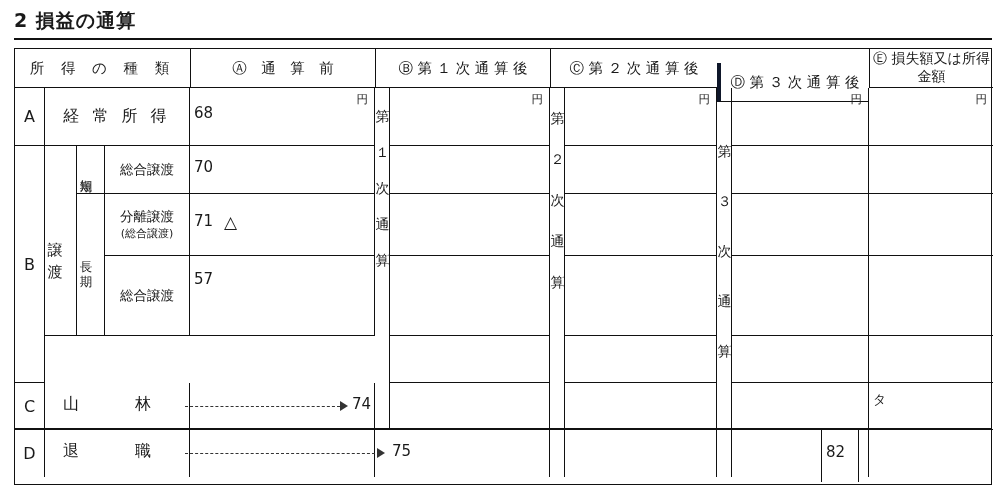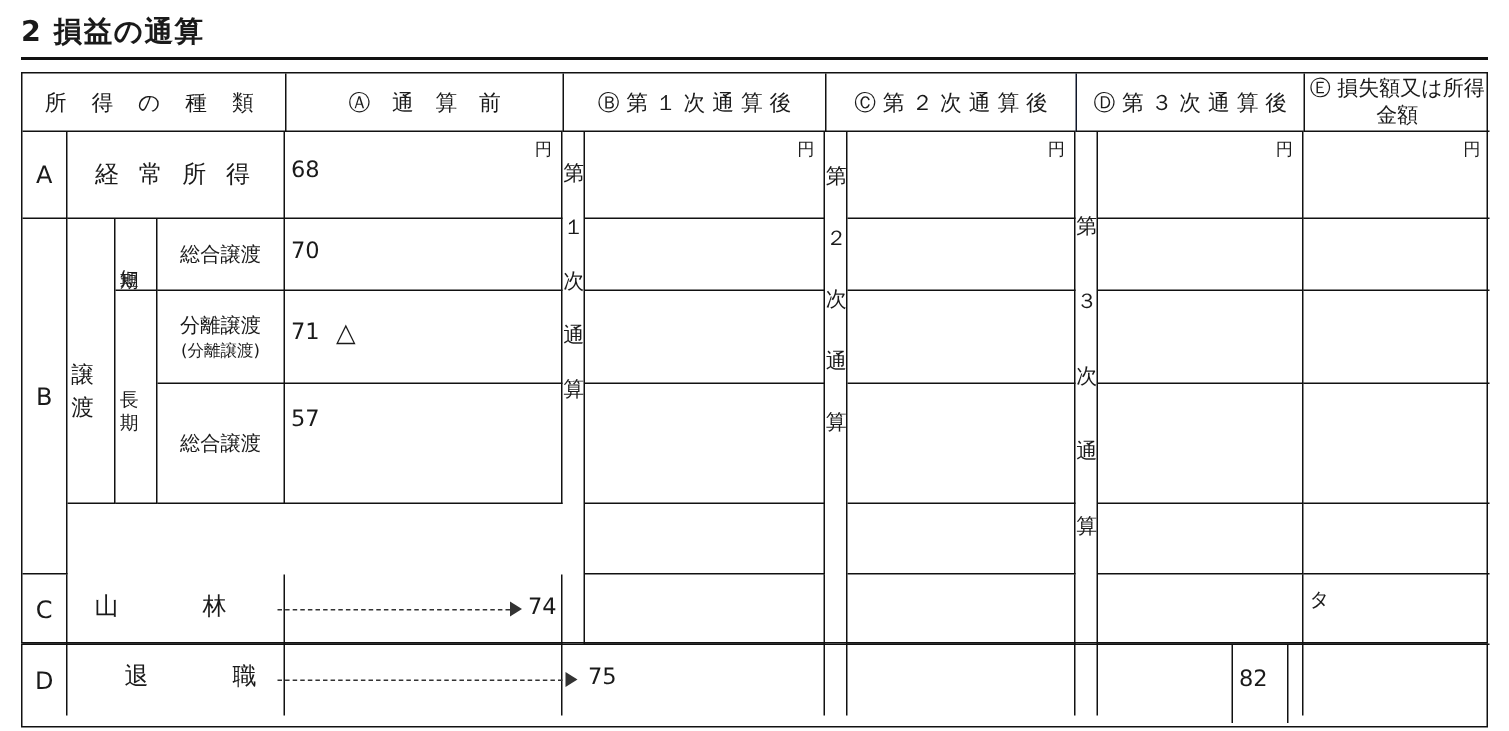--- a/index.html
+++ b/index.html
@@ -50,21 +50,21 @@
     </div>
     <div class="cell hdr thickb" style="left:175px;top:0;width:185px;height:39px;border-left:1px solid #111;">
       <span>Ⓐ　通　算　前</span>
     </div>
     <div class="cell hdr thickb" style="left:360px;top:0;width:175px;height:39px;border-left:1.6px solid #111;text-align:right;">
       <span>Ⓑ 第 １ 次 通 算 後</span>
     </div>
     <div class="cell hdr thickb" style="left:535px;top:0;width:167px;height:39px;border-left:1px solid #111;">
       <span>Ⓒ 第 ２ 次 通 算 後</span>
     </div>
-    <div class="cell hdr thickb" style="left:702px;top:0;width:152px;height:39px;border-left:1px solid #0f172a;">
+    <div class="cell hdr thickb" style="left:702px;top:14px;width:152px;height:39px;border-left:4px solid #0f172a;">
       <span>Ⓓ 第 ３ 次 通 算 後</span>
     </div>
     <div class="cell hdr thickb" style="left:854px;top:0;width:124px;height:39px;border-left:1px solid #111;">
       <span style="font-size:14px;">Ⓔ 損失額又は所得金額</span>
     </div>
 
     <div class="cell bb" style="left:0;top:39px;width:30px;height:58px;border-right:1px solid #111;">
       <div class="rowlabel" style="height:100%;">A</div>
     </div>
     <div class="cell bb" style="left:30px;top:39px;width:145px;height:58px;border-right:1px solid #111;">
@@ -85,42 +85,42 @@
 
     <div class="cell bb" style="left:62px;top:145px;width:28px;height:142px;border-right:1px solid #111;">
       <div class="vtext small" style="height:100%;letter-spacing:14px;">長期</div>
     </div>
 
     <div class="cell bb" style="left:90px;top:97px;width:85px;height:48px;border-right:1px solid #111;">
       <div class="rowlabel small" style="height:100%;font-size:13.5px;">総合譲渡</div>
     </div>
     <div class="cell bb" style="left:90px;top:145px;width:85px;height:62px;border-right:1px solid #111;display:flex;flex-direction:column;align-items:center;justify-content:center;">
       <div style="font-size:13.5px;">分離譲渡</div>
-      <div style="font-size:11px;">(分離譲渡)</div>
+      <div style="font-size:11px;">(総合譲渡)</div>
     </div>
     <div class="cell bb" style="left:90px;top:207px;width:85px;height:80px;border-right:1px solid #111;">
       <div class="rowlabel small" style="height:100%;font-size:13.5px;">総合譲渡</div>
     </div>
 
 
     <div class="cell bb" style="left:0;top:334px;width:30px;height:47px;border-right:1px solid #111;">
       <div class="rowlabel" style="height:100%;">C</div>
     </div>
     <div class="cell bb" style="left:30px;top:334px;width:145px;height:47px;border-right:1px solid #111;">
       <div class="rowlabel" style="height:100%;position:relative;">
         <span style="position:absolute;left:18px;top:11px;letter-spacing:2px;">山　　　林</span>
       </div>
     </div>
 
     <div class="cell" style="left:0;top:381px;width:30px;height:47px;border-right:1px solid #111;">
       <div class="rowlabel" style="height:100%;">D</div>
     </div>
     <div class="cell" style="left:30px;top:381px;width:145px;height:47px;border-right:1px solid #111;">
       <div class="rowlabel" style="height:100%;position:relative;">
-        <span style="position:absolute;left:18px;top:11px;letter-spacing:2px;margin-left:20px;">退　　　職</span>
+        <span style="position:absolute;left:18px;top:11px;letter-spacing:2px;">退　　　職</span>
       </div>
     </div>
 
     <div class="cell bb" style="left:175px;top:39px;width:185px;height:58px;border-right:1.6px solid #111;">
       <span class="circnum" style="left:4px;top:16px;">68</span>
       <span class="yen" style="right:6px;top:4px;">円</span>
     </div>
     <div class="cell bb" style="left:175px;top:97px;width:185px;height:48px;border-right:1.6px solid #111;">
       <span class="circnum" style="left:4px;top:12px;">70</span>
     </div>

